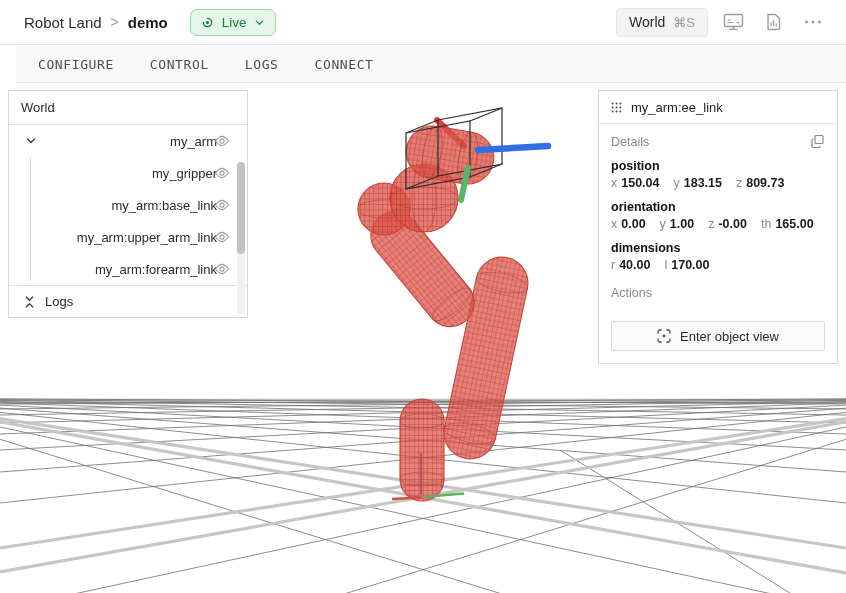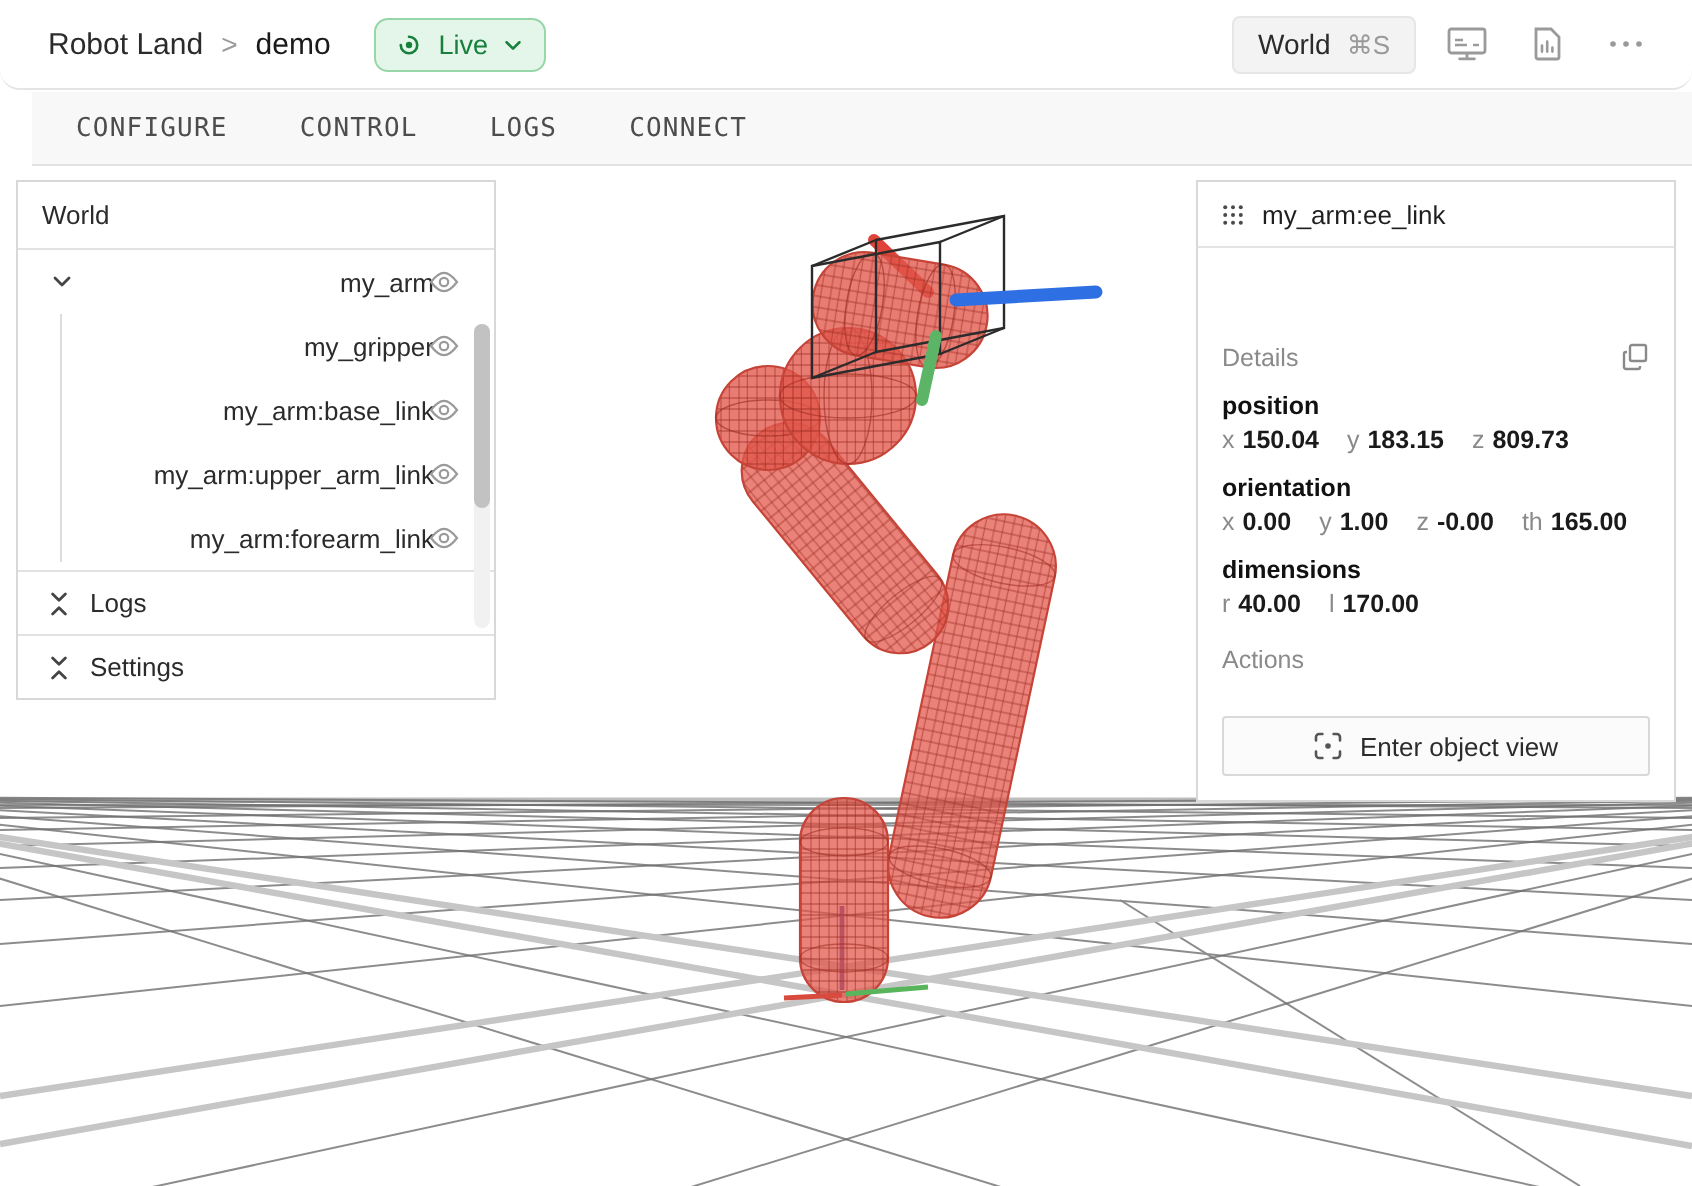--- a/index.html
+++ b/index.html
@@ -2,24 +2,24 @@
 <html><head>
 <meta charset="utf-8">
 <style>
   * { margin:0; padding:0; box-sizing:border-box; }
   html,body { width:846px; height:593px; overflow:hidden; background:#fff;
     font-family:"Liberation Sans", sans-serif; -webkit-font-smoothing:antialiased; }
   .app { position:relative; width:846px; height:593px; background:#fff; }
 
   
   .header { position:absolute; top:0; left:0; right:0; height:45px; background:#fff;
-    border-bottom:1px solid #e4e4e4; display:flex; align-items:center; padding:0 18px 0 24px;border-radius:10px; }
+    border-bottom:1px solid #e4e4e4; display:flex; align-items:center; padding:0 18px 0 24px; }
   .breadcrumb { display:flex; align-items:center; gap:9px; font-size:15px; color:#2b2b2b; }
   .breadcrumb .sep { color:#9a9a9a; font-size:14px; }
-  .breadcrumb .current { font-weight:400; color:#1a1a1a; }
+  .breadcrumb .current { font-weight:700; color:#1a1a1a; }
   .live-pill { margin-left:22px; display:flex; align-items:center; gap:7px; height:27px;
     padding:0 10px 0 9px; background:#e4f6e9; border:1px solid #96d6a7; border-radius:7px;
     color:#17803d; font-size:13.5px; cursor:pointer; }
   .header-right { margin-left:auto; display:flex; align-items:center; gap:10px; }
   .save-btn { display:flex; align-items:center; gap:8px; height:29px; padding:0 12px;
     background:#f3f3f3; border:1px solid #e6e6e6; border-radius:4px; cursor:pointer; }
   .save-btn .lbl { font-size:14px; color:#2b2b2b; }
   .save-btn .sc { font-size:13px; color:#9a9a9a; }
   .icon-btn { width:30px; height:28px; display:flex; align-items:center; justify-content:center;
     cursor:pointer; border-radius:4px; }
@@ -58,21 +58,21 @@
     background:#c2c2c2; border-radius:4px; cursor:pointer; }
   .section-row { height:32px; display:flex; align-items:center; gap:10px; padding:0 12px 0 15px;
     font-size:13px; color:#2b2b2b; border-top:1px solid #e2e2e2; cursor:pointer; }
 
   
   .right-panel { position:absolute; top:90px; left:598px; width:240px; background:#fff;
     border:1px solid #d8d8d8; }
   .rp-header { height:33px; display:flex; align-items:center; gap:9px; padding:0 12px;
     font-size:13px; color:#1f1f1f; border-bottom:1px solid #e4e4e4; cursor:grab; }
   .rp-body { padding:10px 12px 12px 12px; }
-  .rp-details-row { display:flex; align-items:center; justify-content:space-between;margin-top:37px; }
+  .rp-details-row { display:flex; align-items:center; justify-content:space-between; }
   .muted { font-size:12.5px; color:#8a8a8a; }
   .group { margin-top:10px; }
   .group-name { font-size:12.5px; font-weight:700; color:#111; }
   .pairs { display:flex; gap:14px; margin-top:3px; font-size:12.5px; flex-wrap:wrap; }
   .pair { display:flex; gap:4px; }
   .pair .k { color:#8a8a8a; }
   .pair .v { color:#1a1a1a; font-weight:600; }
   .actions-label { margin-top:14px; }
   .action-btn { margin-top:21px; width:100%; height:30px; display:flex; align-items:center;
     justify-content:center; gap:9px; background:#fbfbfb; border:1px solid #d9d9d9;
@@ -320,29 +320,20 @@
       </div>
     </div>
     <div class="section-row">
       <span style="display:flex">
         <svg width="11" height="14" viewBox="0 0 12 14" fill="none" stroke="#444" stroke-width="1.5" stroke-linecap="round" stroke-linejoin="round">
           <path d="M2.5 1.5 L6 5 L9.5 1.5"></path>
           <path d="M2.5 12.5 L6 9 L9.5 12.5"></path>
         </svg>
       </span>
       <span>Logs</span>
-    </div>
-    <div class="section-row">
-      <span style="display:flex">
-        <svg width="11" height="14" viewBox="0 0 12 14" fill="none" stroke="#444" stroke-width="1.5" stroke-linecap="round" stroke-linejoin="round">
-          <path d="M2.5 1.5 L6 5 L9.5 1.5"></path>
-          <path d="M2.5 12.5 L6 9 L9.5 12.5"></path>
-        </svg>
-      </span>
-      <span>Settings</span>
     </div>
   </div>
 
   <div class="right-panel">
     <div class="rp-header">
       <span style="display:flex">
         <svg width="11" height="11" viewBox="0 0 11 11">
           <g fill="#4a4a4a">
             <circle cx="1.6" cy="1.6" r="1"></circle>
               <circle cx="5.5" cy="1.6" r="1"></circle>

